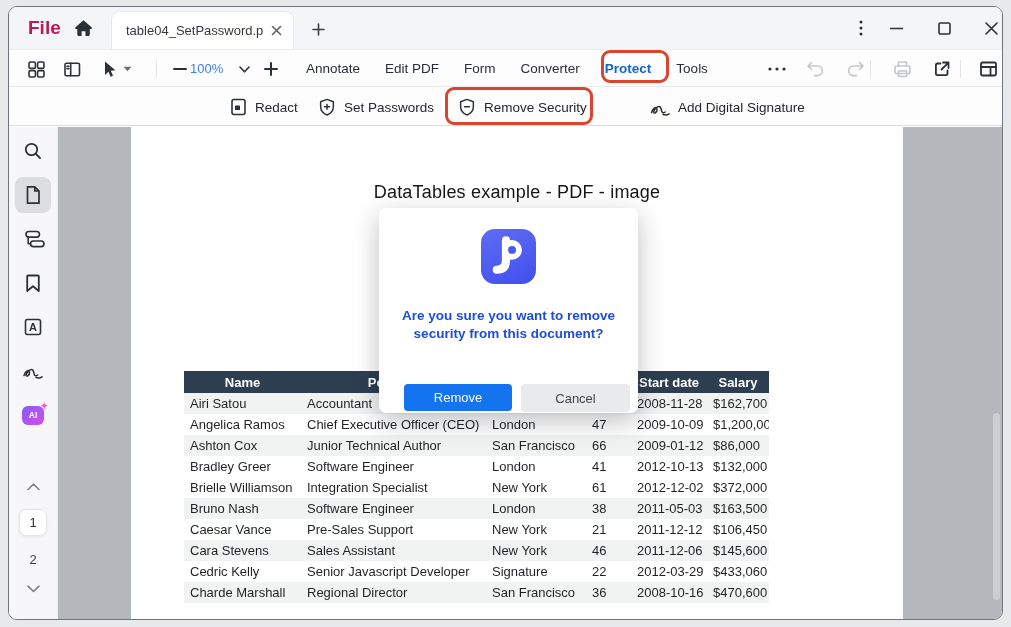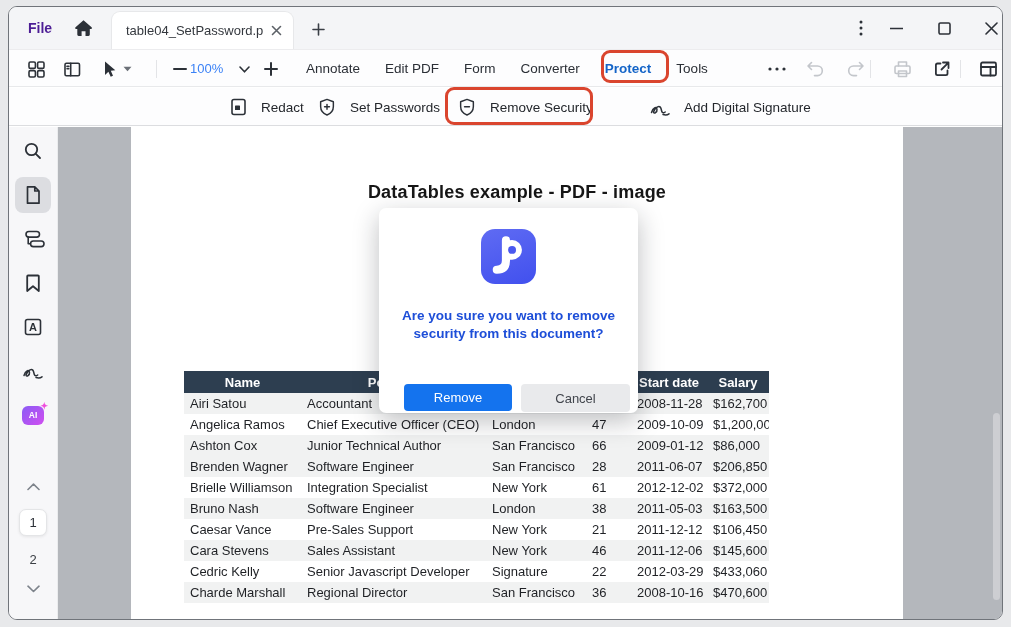--- a/index.html
+++ b/index.html
@@ -5,21 +5,21 @@
   * { margin:0; padding:0; box-sizing:border-box; }
   html,body { width:1011px; height:627px; }
   body { font-family:"Liberation Sans", sans-serif; background:#e8e9eb; position:relative; overflow:hidden; }
 
   .window { position:absolute; left:8px; top:6px; width:995px; height:614px;
             background:#fff; border:1px solid #70747a; border-radius:9px; overflow:hidden; }
 
   
   .titlebar { position:absolute; left:0; top:0; width:100%; height:42px; background:#f4f5f7; }
   .file-menu { position:absolute; left:19px; top:0; height:42px; line-height:42px;
-               font-size:14px; font-weight:bold; color:#4c1d95; cursor:default;text-align:center; }
+               font-size:19px; font-weight:bold; color:#be185d; cursor:default;text-align:center; }
   .home-btn { position:absolute; left:64px; top:9px; width:26px; height:24px; background:none; border:none; }
   .doc-tab { position:absolute; left:102px; top:4px; width:183px; height:38px; background:#fff;
              border:1px solid #e7e8ea; border-bottom:none; border-radius:9px 9px 0 0;
              display:flex; align-items:center; padding:0 8px 0 14px; }
   .doc-tab .tab-title { font-size:13px; color:#34383e; flex:1; white-space:nowrap; overflow:hidden; }
   .tab-close { width:18px; height:18px; display:flex; align-items:center; justify-content:center; margin-left:4px; }
   .newtab { position:absolute; left:298px; top:11px; width:22px; height:22px; background:none; border:none;
             display:flex; align-items:center; justify-content:center; }
   .win-ctrl { position:absolute; top:8px; width:28px; height:26px; display:flex; align-items:center; justify-content:center; background:none; border:none; }
   .kebab { left:838px; } .minbtn { left:873px; } .maxbtn { left:921px; } .closebtn { left:968px; }
@@ -31,21 +31,21 @@
           display:flex; align-items:center; justify-content:center; }
   .vdiv { position:absolute; top:10px; width:1px; height:18px; background:#e3e4e7; }
   .zoom-label { position:absolute; left:181px; top:0; height:38px; line-height:38px; font-size:13px; color:#3b82f6; }
   .ribbon { position:absolute; left:297px; top:0; height:38px; display:flex; gap:25px; align-items:flex-start; }
   .ribbon .rtab { font-size:13.5px; color:#2b2f36; line-height:38px; cursor:default; background:none; border:none; font-family:inherit; }
   .ribbon .rtab.active { color:#1565c8; font-weight:bold; }
 
   
   .toolbar2 { position:absolute; left:0; top:81px; width:100%; height:38px; background:#fdfdfe;
               border-bottom:1px solid #dcdde0; }
-  .tool2 { position:absolute; top:0; height:38px; display:flex; align-items:center; gap:13px;
+  .tool2 { position:absolute; top:0; height:38px; display:flex; align-items:center; gap:7px;
            background:none; border:none; font-family:inherit; }
   .tool2 span { font-size:13.5px; color:#24272c; white-space:nowrap; }
 
   
   .content { position:absolute; left:0; top:120px; width:100%; height:493px; display:flex; }
   .sidebar { position:relative; width:49px; height:100%; background:#f7f7f9; border-right:1px solid #ebecee; flex:none; }
   .side-icons { display:flex; flex-direction:column; align-items:center; padding-top:6px; }
   .sicon { width:36px; height:36px; margin-bottom:8px; border-radius:8px;
            display:flex; align-items:center; justify-content:center; background:none; border:none; }
   .sicon.selected { background:#dcdde1; }
@@ -57,21 +57,21 @@
   .pn-btn { background:none; border:none; width:24px; height:20px; display:flex; align-items:center; justify-content:center; }
   .pg1 { width:28px; height:27px; margin-top:12px; background:#fff; border:1px solid #e4e5e7; border-radius:7px;
          box-shadow:0 1px 3px rgba(0,0,0,.08); font-size:13px; color:#2c3138;
          display:flex; align-items:center; justify-content:center; }
   .pg2 { margin-top:11px; height:24px; font-size:13px; color:#3c4046; background:none; border:none; }
   .page-nav .pn-down { margin-top:8px; }
 
   .docarea { position:relative; flex:1; height:100%; background:#b4b7bc; overflow:hidden; }
   .page { position:absolute; left:73px; top:0; width:772px; height:620px; background:#fff; }
   .doc-title { position:absolute; left:0; top:55px; width:100%; text-align:center;
-               font-size:18px; font-weight:700; color:#161616; letter-spacing:.2px; }
+               font-size:18px; font-weight:400; color:#161616; letter-spacing:.2px; }
 
   table.dt { position:absolute; left:53px; top:244px; width:585px; border-collapse:collapse; table-layout:fixed;
              font-size:13px; color:#1f2125; }
   table.dt th { background:#2d3e50; color:#fff; font-weight:bold; height:22px; text-align:center; padding:0 4px; overflow:hidden; white-space:nowrap; }
   table.dt td { height:21px; padding:0 0 0 6px; overflow:hidden; white-space:nowrap; }
   table.dt tr.odd td { background:#f1f2f2; }
 
   .scroll-thumb { position:absolute; right:2px; top:58%; width:7px; height:38%; background:#cdced2; border-radius:4px; }
 
   
@@ -361,27 +361,27 @@
                 <td>$1,200,000</td>
               </tr>
               <tr class="odd">
                 <td>Ashton Cox</td>
                 <td>Junior Technical Author</td>
                 <td>San Francisco</td>
                 <td>66</td>
                 <td>2009-01-12</td>
                 <td>$86,000</td>
               </tr>
-              <tr class="odd">
-                <td>Brenden Wagner</td>
+              <tr>
+                <td>Bradley Greer</td>
                 <td>Software Engineer</td>
-                <td>San Francisco</td>
-                <td>28</td>
-                <td>2011-06-07</td>
-                <td>$206,850</td>
+                <td>London</td>
+                <td>41</td>
+                <td>2012-10-13</td>
+                <td>$132,000</td>
               </tr>
               <tr>
                 <td>Brielle Williamson</td>
                 <td>Integration Specialist</td>
                 <td>New York</td>
                 <td>61</td>
                 <td>2012-12-02</td>
                 <td>$372,000</td>
               </tr>
               <tr class="odd">

